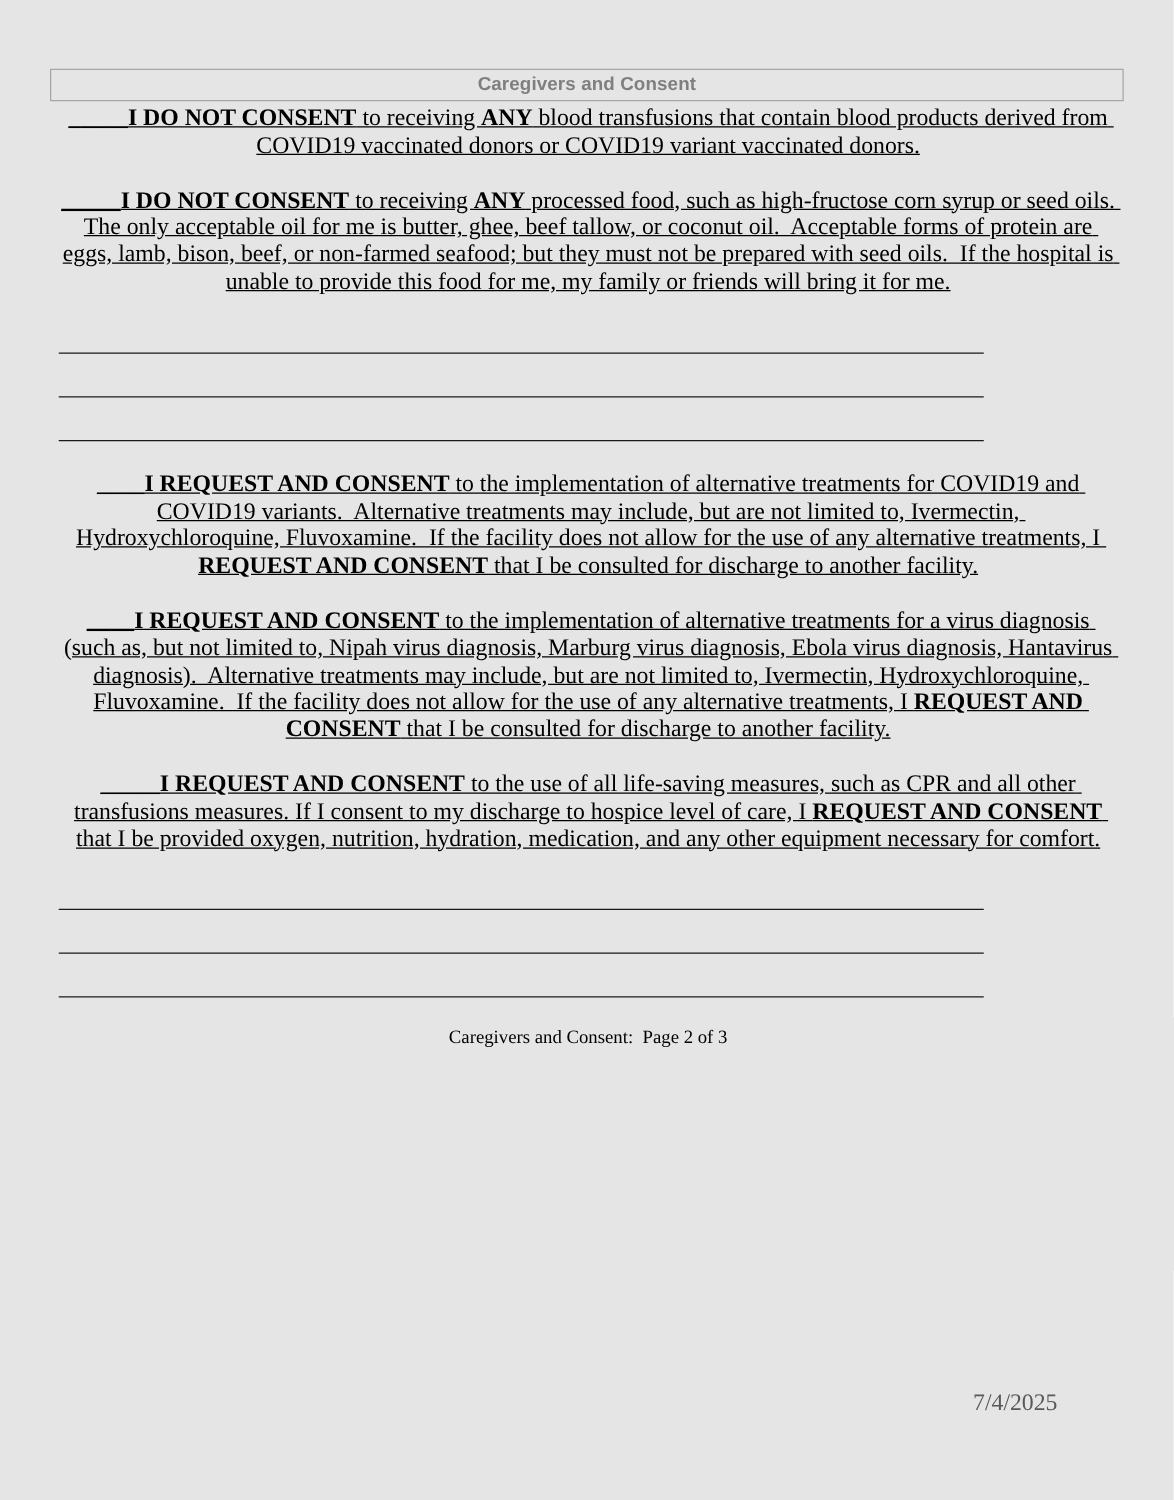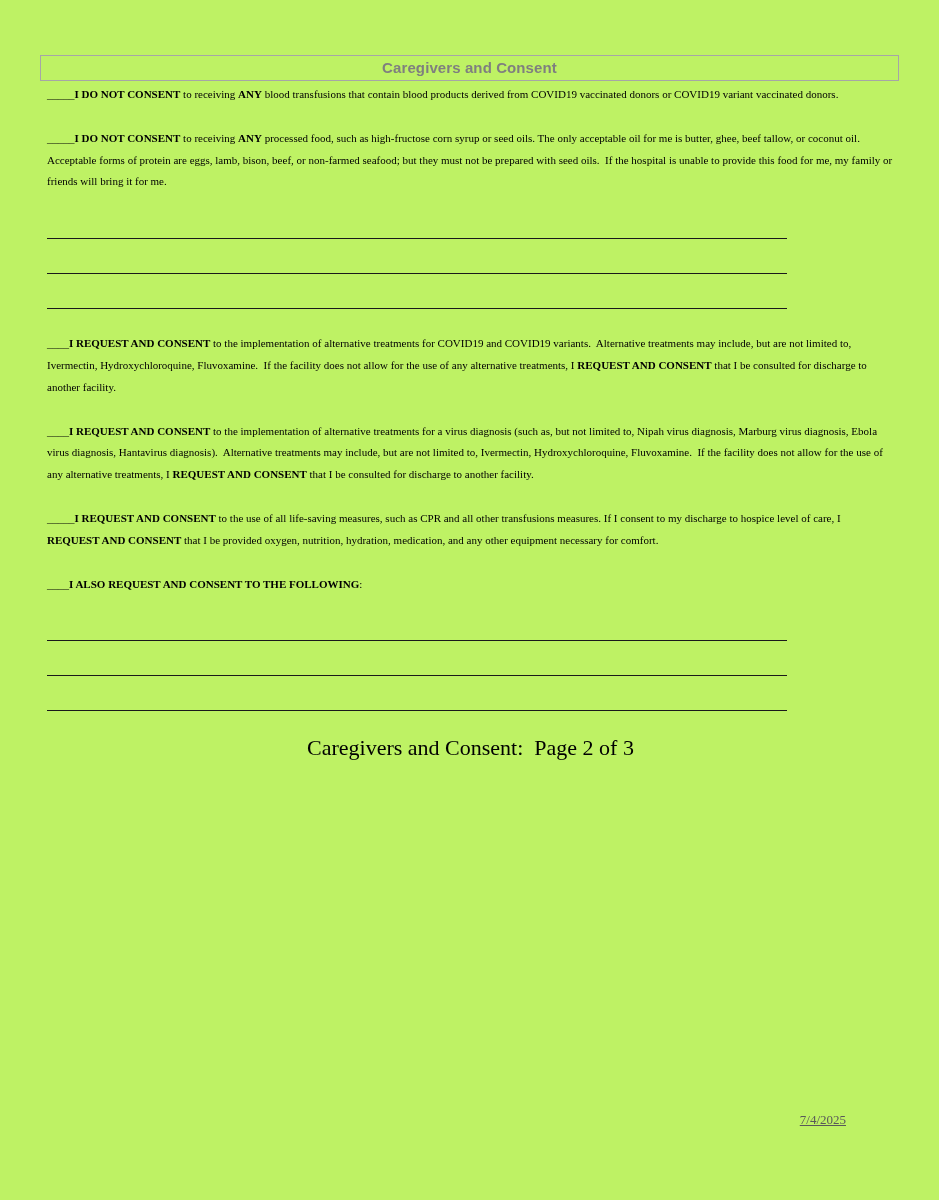--- a/index.html
+++ b/index.html
@@ -4,73 +4,73 @@
 <style>
   * { margin: 0; padding: 0; box-sizing: border-box; }
   html, body { background: #ffffff; }
   body { font-family: "Liberation Serif", serif; color: #000000; }
 
   .page {
     position: relative;
     width: 939px;
     height: 1200px;
     margin: 0 auto;
-    background: #bef264;
+    background: #e5e5e5;
     padding: 55px 40px 0 40px;
     overflow: hidden;
   }
 
   .title-box {
     border: 1px solid #a6a6a6;
     text-align: center;
     padding: 3px 0 4px 0;
     font-family: "Liberation Sans", sans-serif;
     font-weight: bold;
     font-size: 15px;
     color: #7f7f7f;
     letter-spacing: 0.1px;
   }
 
   .content {
     margin: 3px 5px 0 7px;
-    font-size: 11px;
+    font-size: 19px;
     line-height: 21.8px;
-    text-align: left;
+    text-align: center;
+    text-decoration: underline;
   }
 
   .para {
     margin: 0 0 22px 0;
     white-space: pre-wrap;
   }
   .para strong { font-weight: bold; }
 
   .blank-group {
     margin: 0 0 24px 0;
   }
   .blank-line {
     width: 740px;
     height: 24px;
     border-bottom: 1px solid #1a1a1a;
   }
   .blank-line + .blank-line { margin-top: 11px; }
 
   .page-footer {
     text-align: center;
-    font-size: 22px;
+    font-size: 15px;
     white-space: pre-wrap;
     margin: 0 5px 0 7px;
   }
 
   .date-stamp {
     position: absolute;
     top: 1112px;
     right: 93px;
-    font-size: 13px;
+    font-size: 19px;
     color: #595959;
-    text-decoration: underline;
   }
 </style>
 </head>
 <body>
 
 <div class="page">
 
   <div class="title-box">
     <span>Caregivers and Consent</span>
   </div>
@@ -79,21 +79,20 @@
       <p class="para"><span>_____</span><strong>I DO NOT CONSENT</strong><span> to receiving </span><strong>ANY</strong><span> blood transfusions that contain blood products derived from COVID19 vaccinated donors or COVID19 variant vaccinated donors.</span></p>
       <p class="para"><span>_____</span><strong>I DO NOT CONSENT</strong><span> to receiving </span><strong>ANY</strong><span> processed food, such as high-fructose corn syrup or seed oils. The only acceptable oil for me is butter, ghee, beef tallow, or coconut oil.  Acceptable forms of protein are eggs, lamb, bison, beef, or non-farmed seafood; but they must not be prepared with seed oils.  If the hospital is unable to provide this food for me, my family or friends will bring it for me.</span></p>
       <div class="blank-group">
         <div class="blank-line"></div>
         <div class="blank-line"></div>
         <div class="blank-line"></div>
       </div>
       <p class="para"><span>____</span><strong>I REQUEST AND CONSENT</strong><span> to the implementation of alternative treatments for COVID19 and COVID19 variants.  Alternative treatments may include, but are not limited to, Ivermectin, Hydroxychloroquine, Fluvoxamine.  If the facility does not allow for the use of any alternative treatments, I </span><strong>REQUEST AND CONSENT</strong><span> that I be consulted for discharge to another facility.</span></p>
       <p class="para"><span>____</span><strong>I REQUEST AND CONSENT</strong><span> to the implementation of alternative treatments for a virus diagnosis (such as, but not limited to, Nipah virus diagnosis, Marburg virus diagnosis, Ebola virus diagnosis, Hantavirus diagnosis).  Alternative treatments may include, but are not limited to, Ivermectin, Hydroxychloroquine, Fluvoxamine.  If the facility does not allow for the use of any alternative treatments, I </span><strong>REQUEST AND CONSENT</strong><span> that I be consulted for discharge to another facility.</span></p>
       <p class="para"><span>_____</span><strong>I REQUEST AND CONSENT</strong><span> to the use of all life-saving measures, such as CPR and all other transfusions measures. If I consent to my discharge to hospice level of care, I </span><strong>REQUEST AND CONSENT</strong><span> that I be provided oxygen, nutrition, hydration, medication, and any other equipment necessary for comfort.</span></p>
-      <p class="para"><span>____</span><strong>I ALSO REQUEST AND CONSENT TO THE FOLLOWING</strong><span>:</span></p>
       <div class="blank-group">
         <div class="blank-line"></div>
         <div class="blank-line"></div>
         <div class="blank-line"></div>
       </div>
     </div>
 
   <p class="page-footer">Caregivers and Consent:  Page 2 of 3</p>
 
   <div class="date-stamp">7/4/2025</div>

